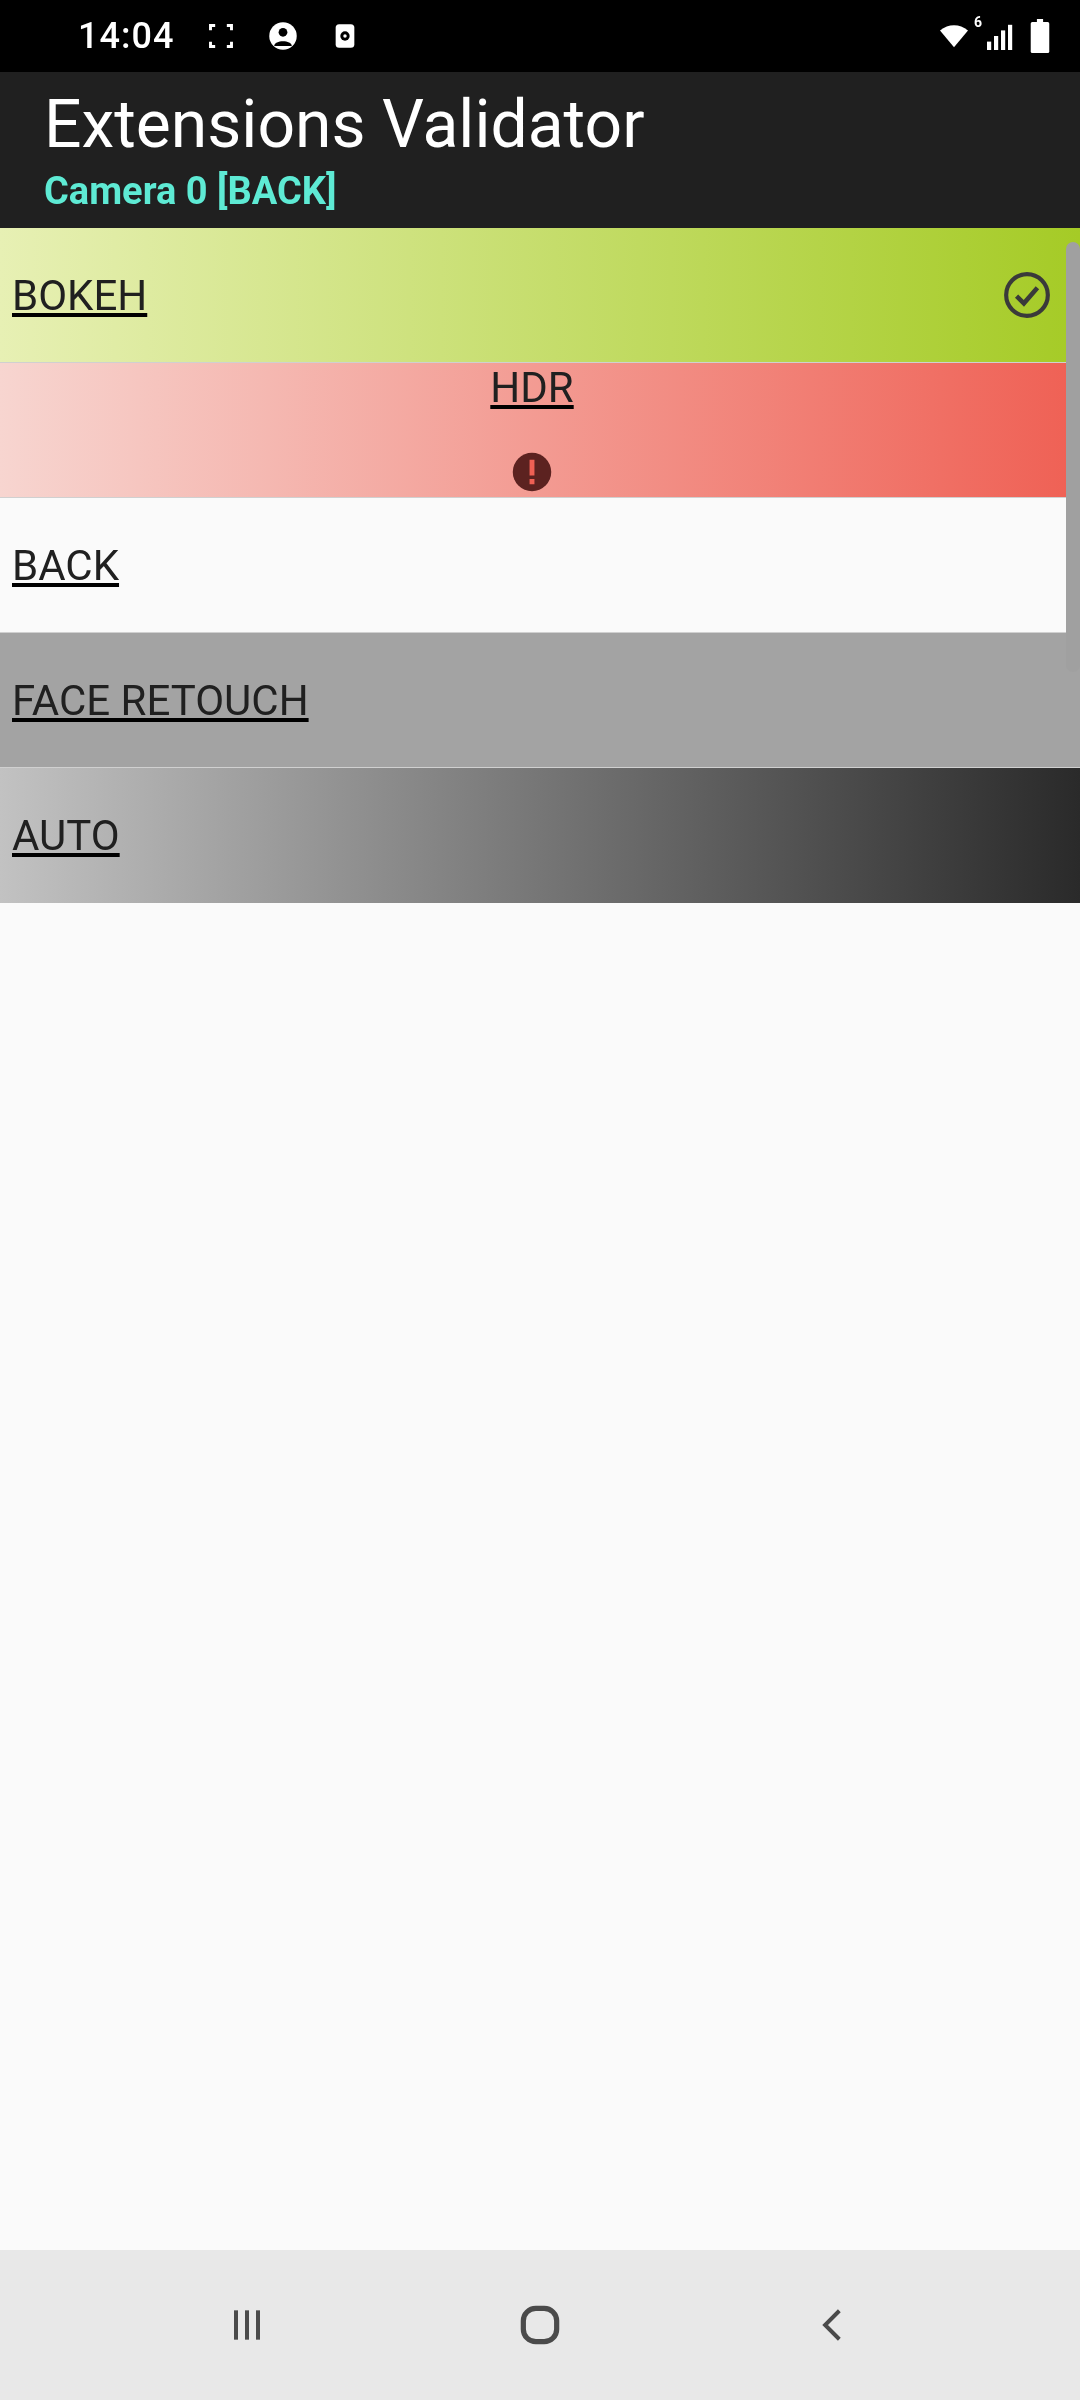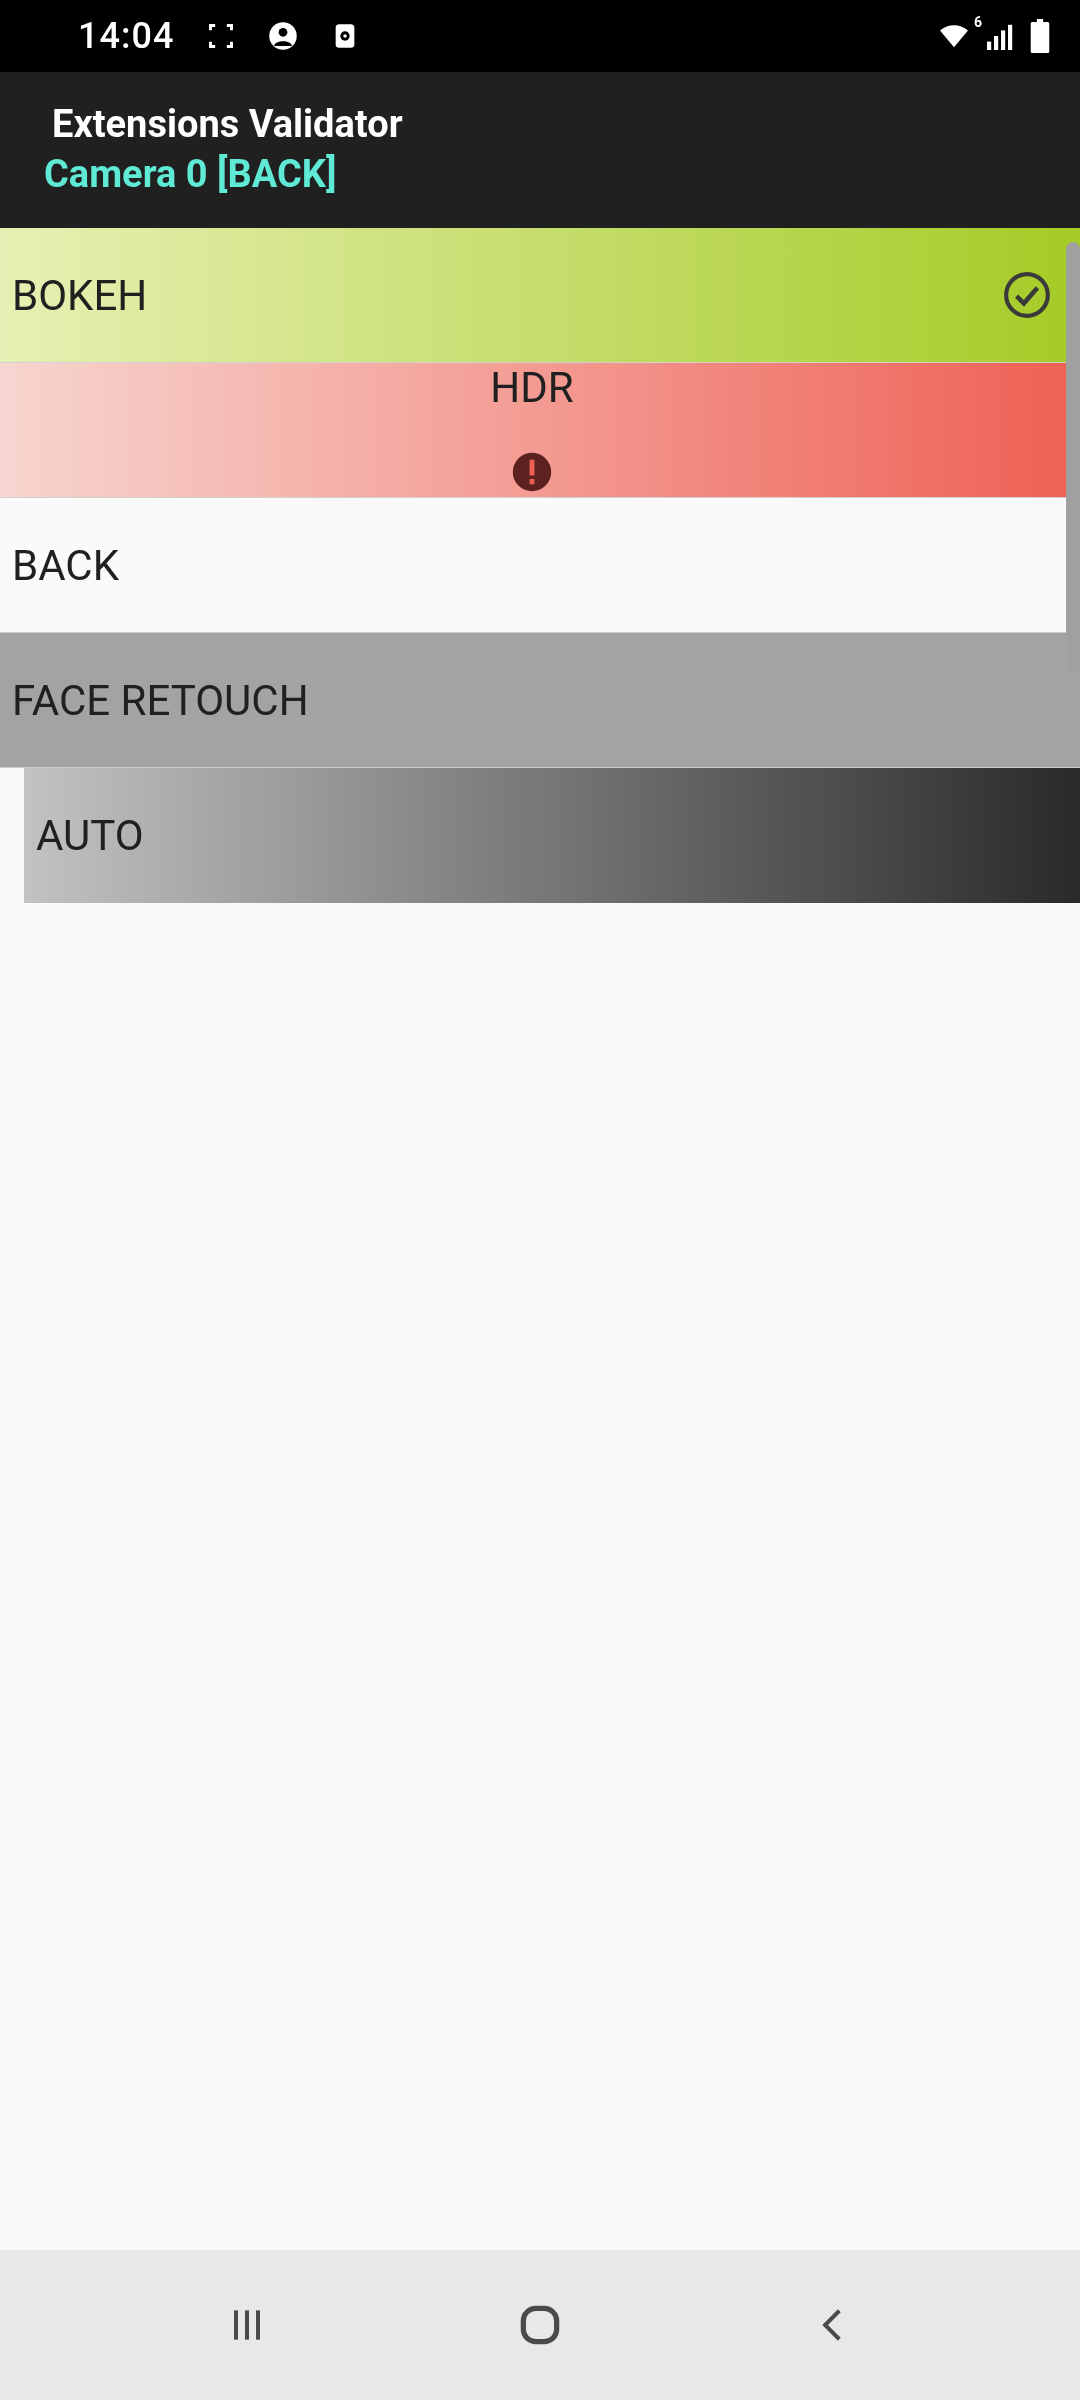--- a/index.html
+++ b/index.html
@@ -47,32 +47,32 @@
     .app-bar {
       background: #202020;
       padding: 20px 44px 22px 44px;
       height: 156px;
       display: flex;
       flex-direction: column;
       justify-content: center;
     }
     .app-title {
       color: #fff;
-      font-size: 38px;
-      font-weight: 700;
+      font-size: 66px;
+      font-weight: 400;
       margin-bottom: 6px;
-      margin-left: 8px;
     }
     .app-subtitle {
       color: #5eead4;
       font-size: 38px;
       font-weight: 700;
     }
     .list {
       position: relative;
+      text-decoration: underline;
     }
     .list-item {
       height: 135px;
       display: flex;
       align-items: center;
       justify-content: space-between;
       padding: 0 28px 0 12px;
       border-bottom: 1px solid #d0d0d0;
     }
     .list-item-label {
@@ -89,21 +89,20 @@
     }
     .item-night {
       background: #fafafa;
     }
     .item-face {
       background: #a3a3a3;
     }
     .item-auto {
       background: linear-gradient(to right, #c2c2c2, #2a2a2a);
       border-bottom: none;
-      margin-left: 24px;
     }
     .item-icon {
       width: 50px;
       height: 50px;
       display: flex;
       align-items: center;
       justify-content: center;
     }
     .scroll-indicator {
       position: absolute;

